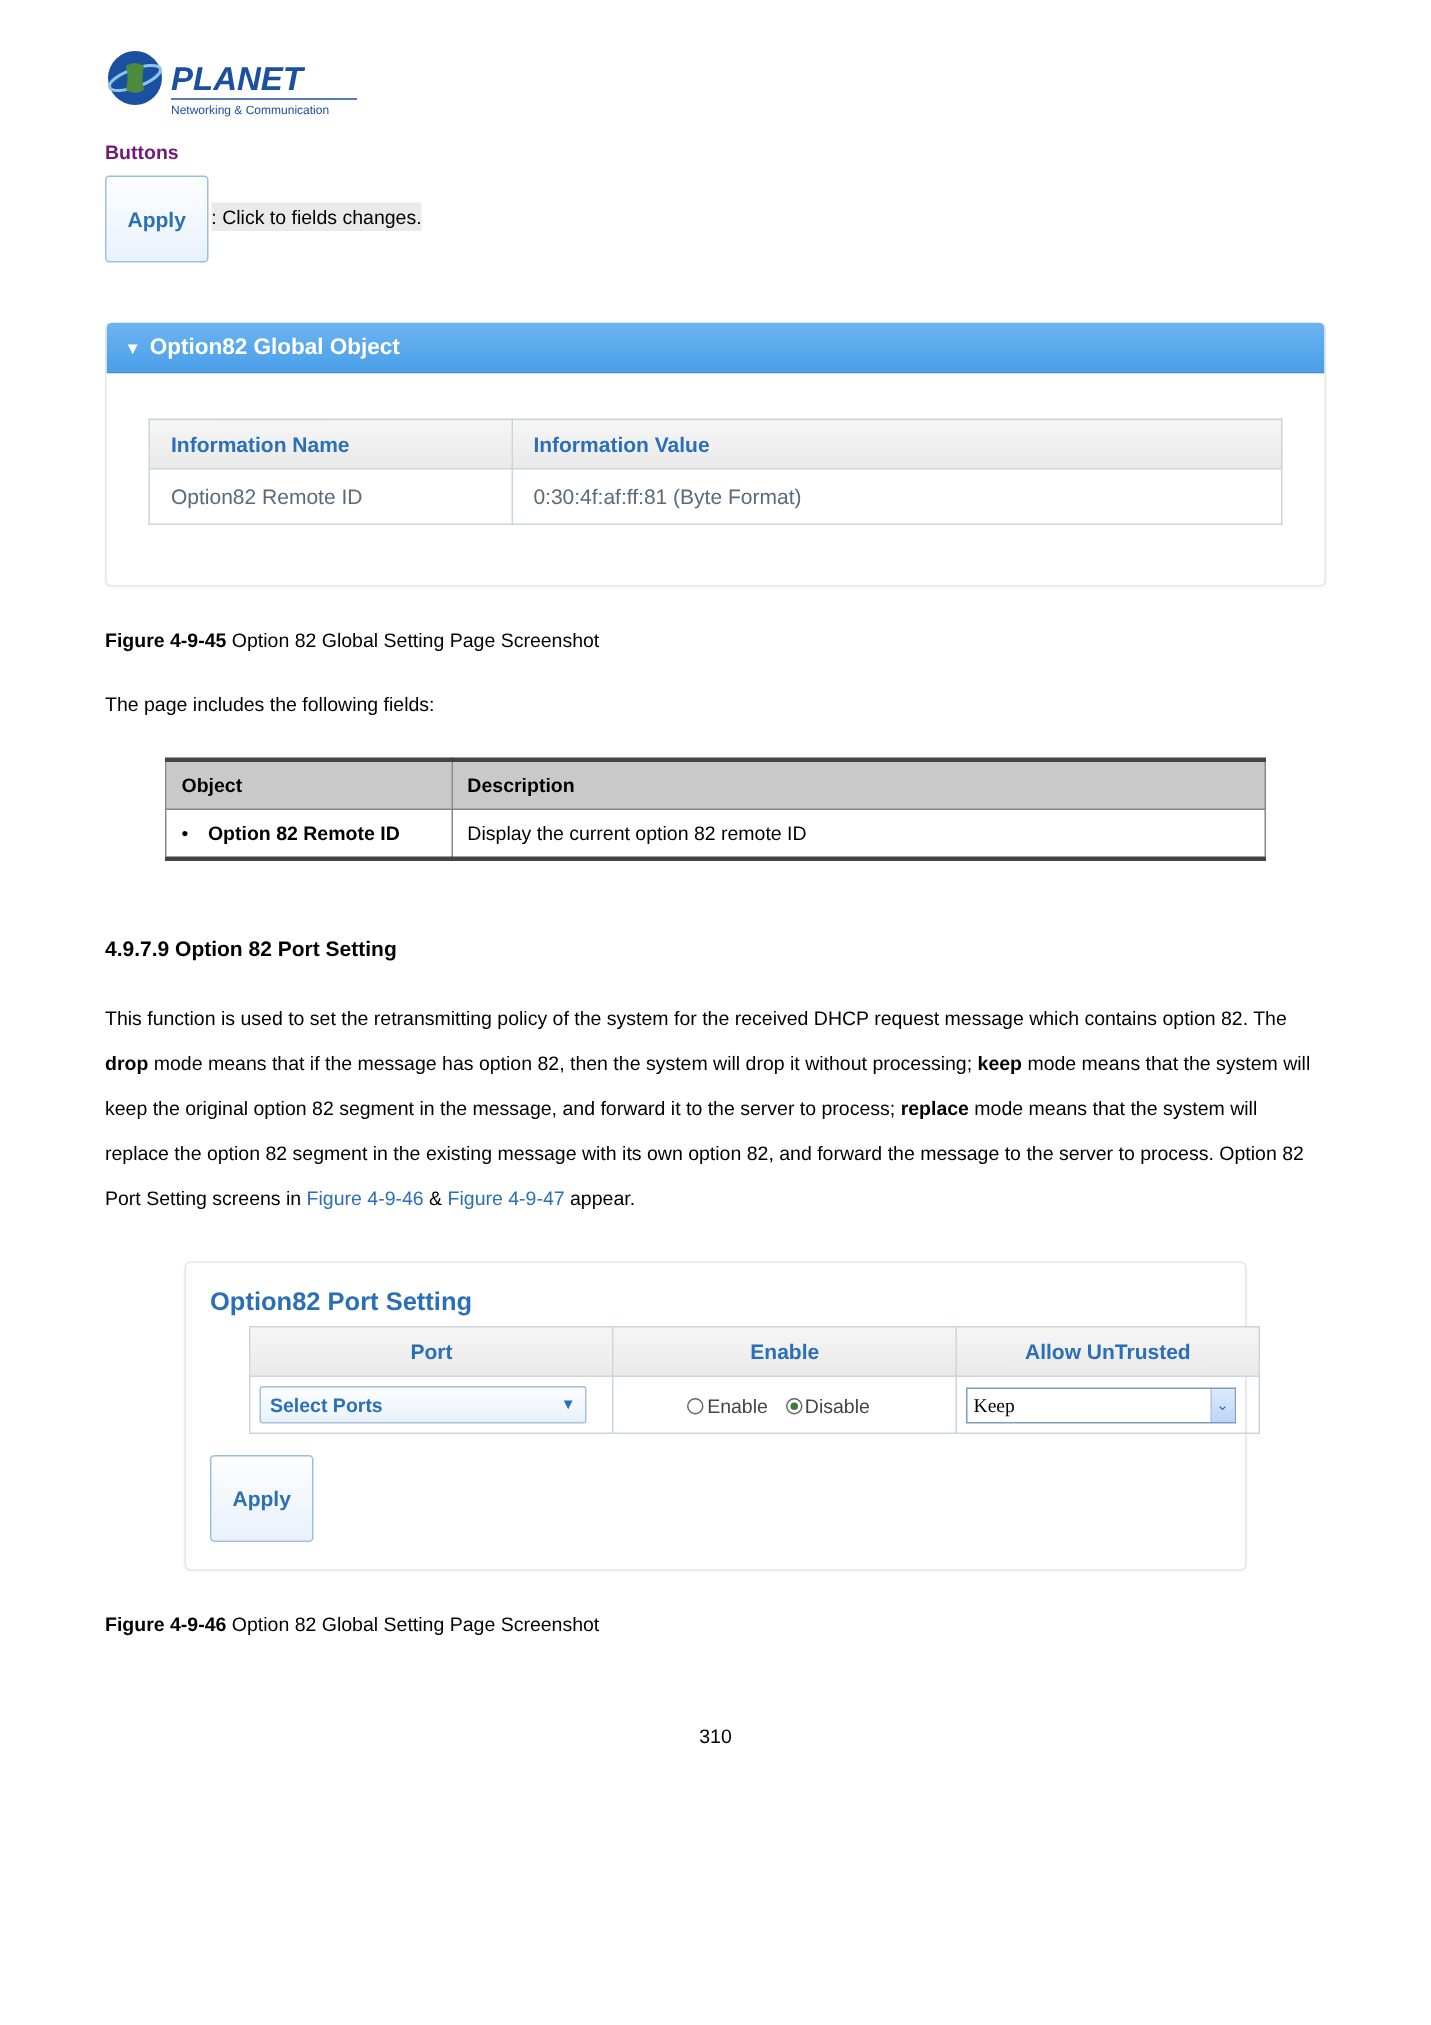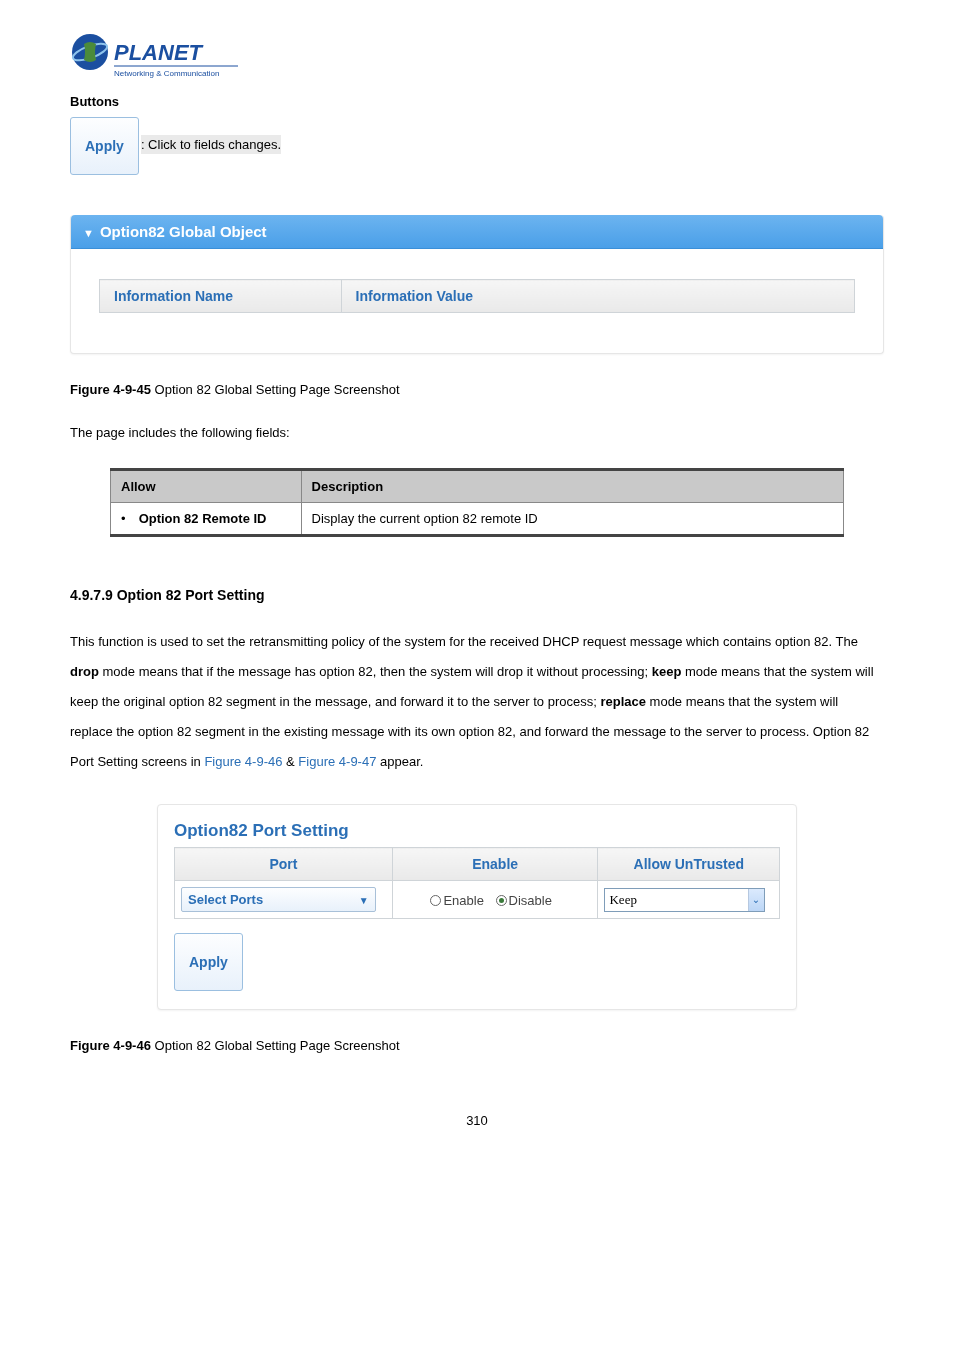--- a/index.html
+++ b/index.html
@@ -16,21 +16,21 @@
     margin: 0 auto;
     padding: 30px 70px 40px 70px;
   }
   .logo {
     margin-bottom: 10px;
   }
   .logo-svg {
     display: block;
   }
   .buttons-heading {
-    color: #000000;
+    color: #701a75;
     font-weight: bold;
     font-size: 13px;
     margin-top: 6px;
     margin-bottom: 8px;
   }
   .apply-btn {
     display: inline-block;
     border: 1px solid #9bbfe0;
     background: linear-gradient(to bottom, #fdfeff 0%, #e8f1fb 100%);
     padding: 20px 14px;
@@ -149,37 +149,38 @@
     line-height: 2.3;
   }
   .paragraph .bold {
     font-weight: bold;
   }
   .paragraph .link {
     color: #2b6fb6;
   }
   .port-setting-wrap {
     margin: 28px auto 10px auto;
-    width: 640px;
+    width: 708px;
     border: 1px solid #e6e6e6;
     border-radius: 4px;
     padding: 16px 16px 18px 16px;
     background: #fff;
     box-shadow: 0 1px 2px rgba(0,0,0,0.05);
   }
   .port-setting-title {
     color: #2b6fb6;
     font-weight: bold;
     font-size: 17px;
     margin-bottom: 6px;
   }
   .port-table {
     width: 100%;
     border-collapse: collapse;
     table-layout: fixed;
+    margin-left: 26px;
   }
   .port-table th {
     background: linear-gradient(to bottom, #f6f6f6 0%, #e9e9e9 100%);
     color: #2b6fb6;
     font-weight: bold;
     font-size: 14px;
     text-align: center;
     padding: 8px 6px;
     border: 1px solid #cfd4d8;
   }
@@ -294,36 +295,40 @@
   <div class="panel-header">
     <span class="triangle">▼</span><span>Option82 Global Object</span>
   </div>
   <div class="panel-body">
     <table class="info-table">
       <tbody>
           <tr>
         <th>Information Name</th>
         <th>Information Value</th>
       </tr>
+      <tr>
+        <td>Option82 Remote ID</td>
+        <td>0:30:4f:af:ff:81 (Byte Format)</td>
+      </tr>
     </tbody>
       </table>
   </div>
 </div>
 
 <div class="figure-caption">
   <span class="fig-label">Figure 4-9-45</span><span> Option 82 Global Setting Page Screenshot</span>
 </div>
 
 <div class="body-text">The page includes the following fields:</div>
 
 <div class="desc-table-outer">
   <table class="desc-table">
     <tbody>
         <tr>
-      <th>Allow</th>
+      <th>Object</th>
       <th>Description</th>
     </tr>
     <tr>
       <td><span class="bullet">•</span> <b>Option 82 Remote ID</b></td>
       <td>Display the current option 82 remote ID</td>
     </tr>
   </tbody>
     </table>
 </div>
 

